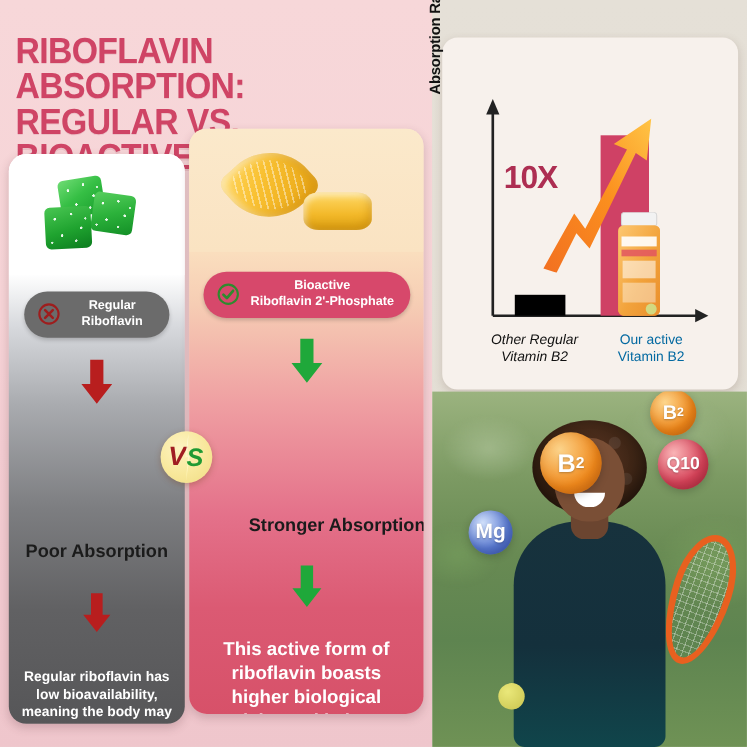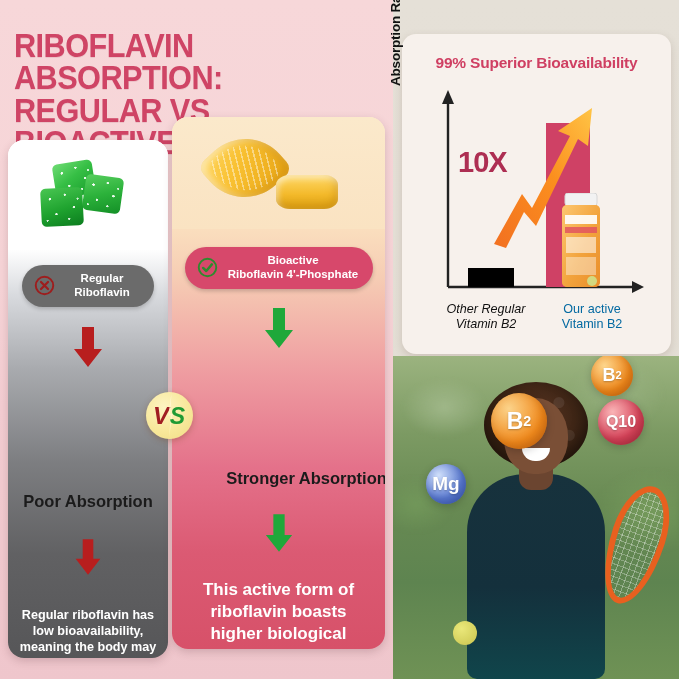--- a/index.html
+++ b/index.html
@@ -292,39 +292,38 @@
       <div class="disc"></div>
     </div>
 
     <div class="badge badge-right">
       <svg class="mark" viewBox="0 0 24 24">
         <circle cx="12" cy="12" r="10" fill="none" stroke="#2e8b2e" stroke-width="2.2"></circle>
         <path d="M7 12.5 L10.6 16 L17 8.4" fill="none" stroke="#2e8b2e" stroke-width="2.8" stroke-linecap="round" stroke-linejoin="round"></path>
       </svg>
       <div class="badge-txt">
         <div>Bioactive</div>
-        <div>Riboflavin 4'-Phosphate</div>
+        <div>Riboflavin 2'-Phosphate</div>
       </div>
     </div>
 
     <svg class="arrow-ico" style="top:190px" width="34" height="42" viewBox="0 0 34 42">
       <path d="M11 1 h12 v22 h8 L17 41 L3 23 h8 z" fill="#1fa83a"></path>
     </svg>
 
     <div class="hl hl-right">Stronger Absorption</div>
 
     <svg class="arrow-ico" style="top:396px" width="32" height="40" viewBox="0 0 34 42">
       <path d="M11 1 h12 v22 h8 L17 41 L3 23 h8 z" fill="#1fa83a"></path>
     </svg>
 
     <div class="body-txt body-right">This active form of riboflavin boasts higher biological activity and is better absorbed and utilized by the body, leading to greater efficacy.</div>
   </div>
 
   <div class="panel">
-    <div class="panel-title">99% Superior Bioavailability</div>
 
     <div class="axis-y-label">Absorption Rate</div>
 
     <div class="plot">
       <svg width="214" height="213" style="position:absolute;left:0;top:0">
         <path d="M8 203 L196 203" stroke="#222" stroke-width="2.4"></path>
         <path d="M192 197 L204 203 L192 209 z" fill="#222"></path>
         <path d="M8 203 L8 14" stroke="#222" stroke-width="2.4"></path>
         <path d="M2 20 L8 6 L14 20 z" fill="#222"></path>
       </svg>

